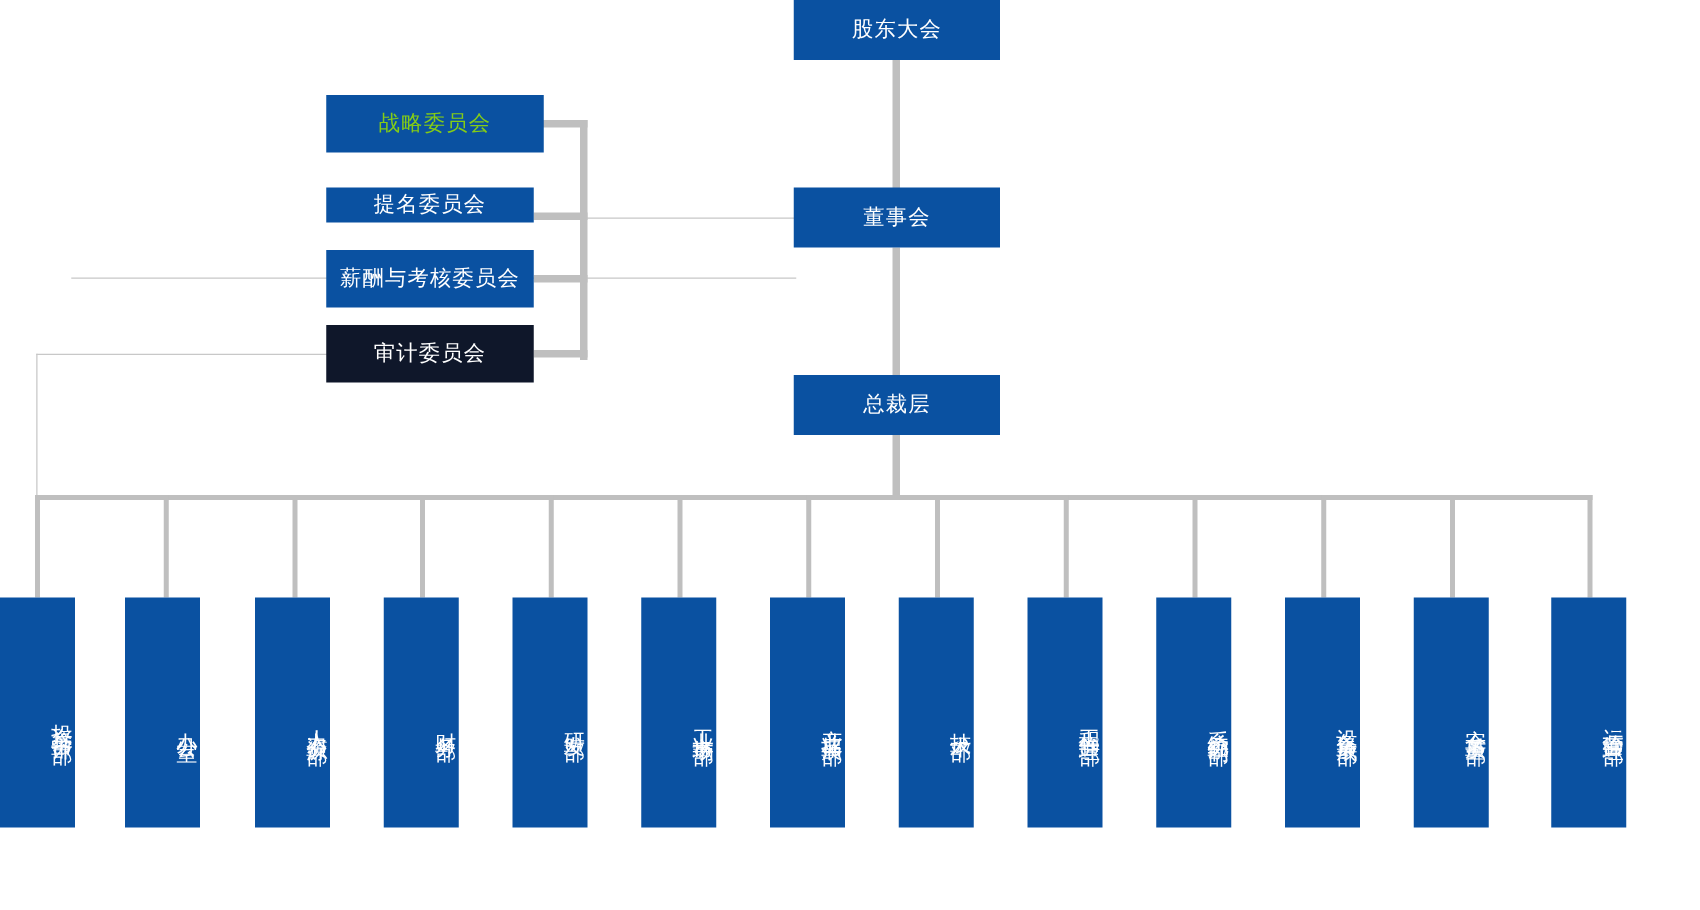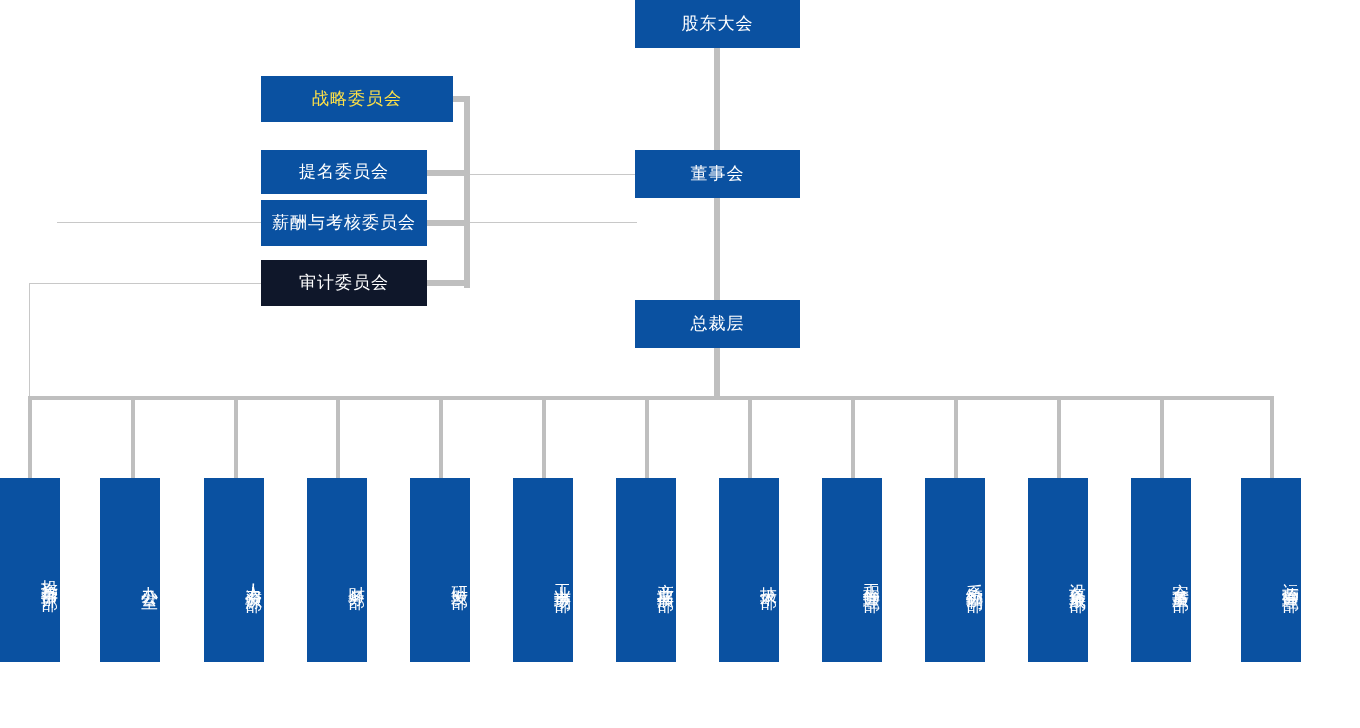--- a/index.html
+++ b/index.html
@@ -92,22 +92,22 @@
       <div class="conn mid-v" style="left: 954px; top: 396px; width: 4px; height: 82px;"></div>
       <div class="conn mid-v" style="left: 1057px; top: 396px; width: 4px; height: 82px;"></div>
       <div class="conn mid-v" style="left: 1160px; top: 396px; width: 4px; height: 82px;"></div>
       <div class="conn mid-v" style="left: 1270px; top: 396px; width: 4px; height: 82px;"></div>
     </div>
 
   <div id="node-layer">
       <div class="node horizontal" style="left: 635px; top: 0px; width: 165px; height: 48px; background: rgb(10, 81, 161); color: rgb(255, 255, 255);">股东大会</div>
       <div class="node horizontal" style="left: 635px; top: 150px; width: 165px; height: 48px; background: rgb(10, 81, 161); color: rgb(255, 255, 255);">董事会</div>
       <div class="node horizontal" style="left: 635px; top: 300px; width: 165px; height: 48px; background: rgb(10, 81, 161); color: rgb(255, 255, 255);">总裁层</div>
-      <div class="node horizontal" style="left: 261px; top: 76px; width: 192px; height: 46px; background: rgb(10, 81, 161); color: #fde047;">战略委员会</div>
-      <div class="node horizontal" style="left: 261px; top: 150px; width: 166px; height: 44px; background: rgb(10, 81, 161); color: rgb(255, 255, 255);">提名委员会</div>
+      <div class="node horizontal" style="left: 261px; top: 76px; width: 174px; height: 46px; background: rgb(10, 81, 161); color: #84cc16;">战略委员会</div>
+      <div class="node horizontal" style="left: 261px; top: 150px; width: 166px; height: 28px; background: rgb(10, 81, 161); color: rgb(255, 255, 255);">提名委员会</div>
       <div class="node horizontal" style="left: 261px; top: 200px; width: 166px; height: 46px; background: rgb(10, 81, 161); color: rgb(255, 255, 255);">薪酬与考核委员会</div>
       <div class="node horizontal" style="left: 261px; top: 260px; width: 166px; height: 46px; background: #0f172a; color: rgb(255, 255, 255);">审计委员会</div>
       <div class="node vertical tall-label" style="left: 0px; top: 478px; width: 60px; height: 184px; background: rgb(10, 81, 161); color: rgb(255, 255, 255);">投资与审计部</div>
       <div class="node vertical" style="left: 100px; top: 478px; width: 60px; height: 184px; background: rgb(10, 81, 161); color: rgb(255, 255, 255);">办公室</div>
       <div class="node vertical" style="left: 204px; top: 478px; width: 60px; height: 184px; background: rgb(10, 81, 161); color: rgb(255, 255, 255);">人力资源部</div>
       <div class="node vertical" style="left: 307px; top: 478px; width: 60px; height: 184px; background: rgb(10, 81, 161); color: rgb(255, 255, 255);">财务部</div>
       <div class="node vertical" style="left: 410px; top: 478px; width: 60px; height: 184px; background: rgb(10, 81, 161); color: rgb(255, 255, 255);">研发部</div>
       <div class="node vertical" style="left: 513px; top: 478px; width: 60px; height: 184px; background: rgb(10, 81, 161); color: rgb(255, 255, 255);">工业市场部</div>
       <div class="node vertical" style="left: 616px; top: 478px; width: 60px; height: 184px; background: rgb(10, 81, 161); color: rgb(255, 255, 255);">产业拓展部</div>
       <div class="node vertical" style="left: 719px; top: 478px; width: 60px; height: 184px; background: rgb(10, 81, 161); color: rgb(255, 255, 255);">技术部</div>

